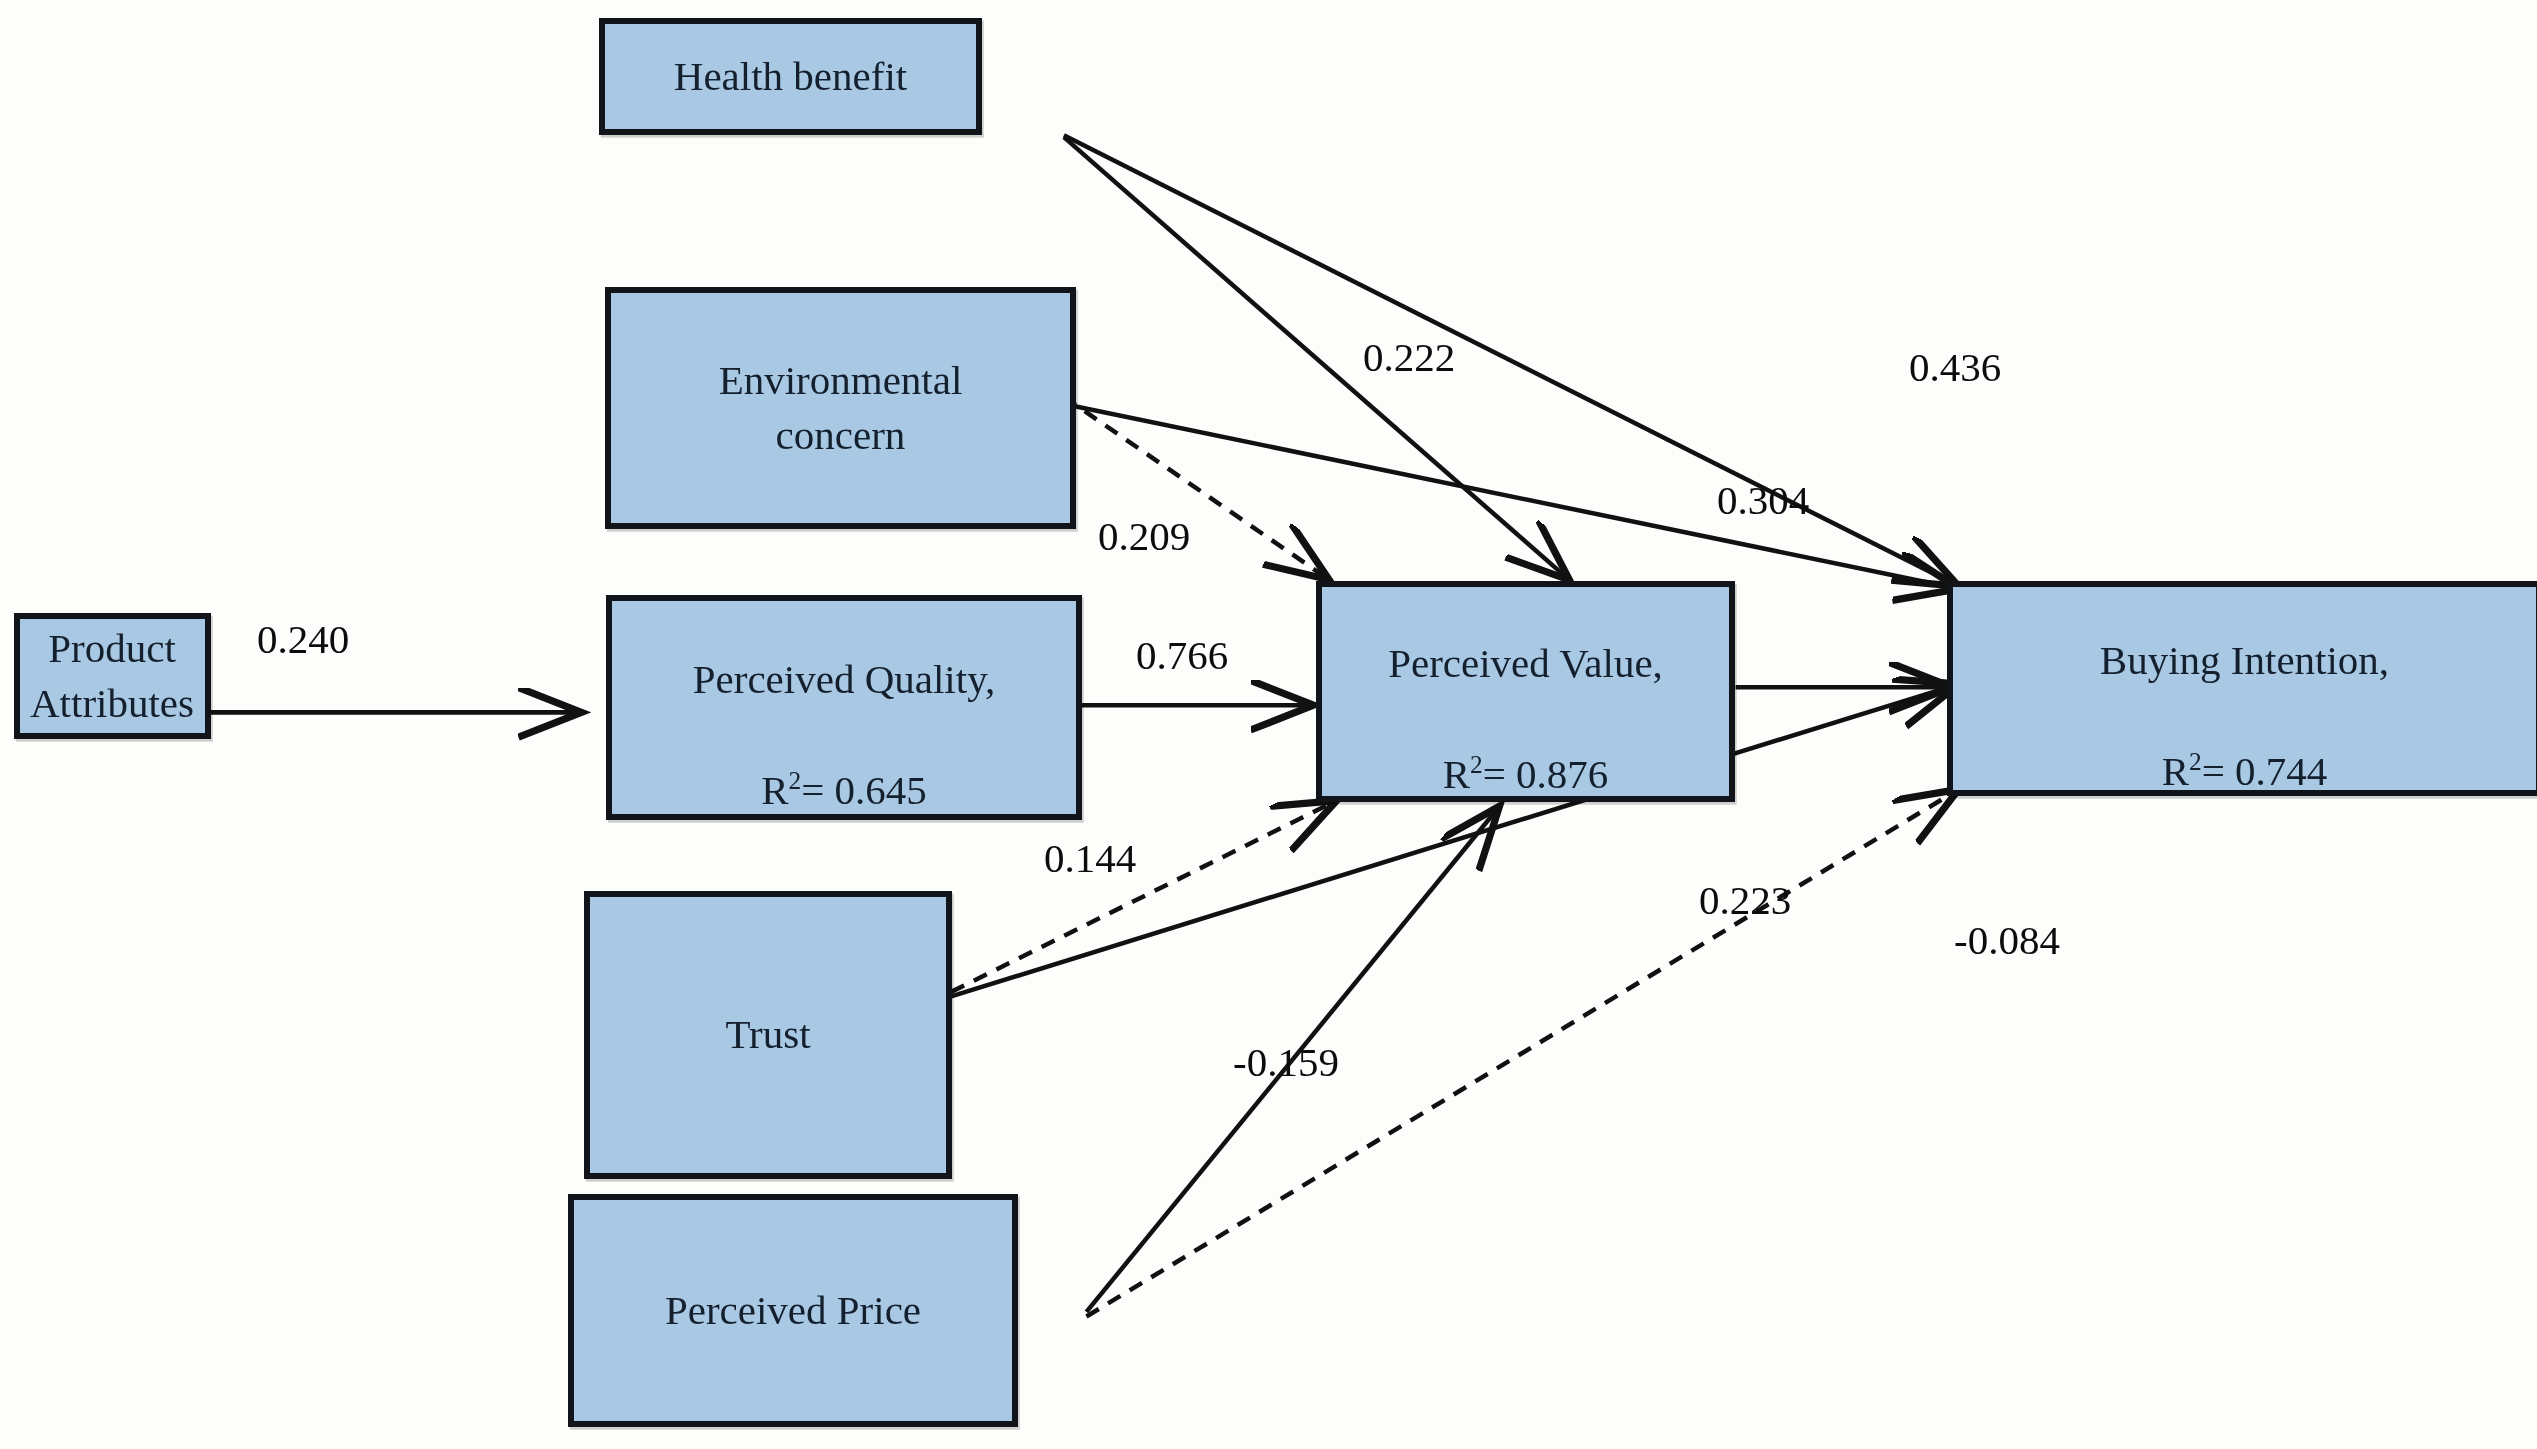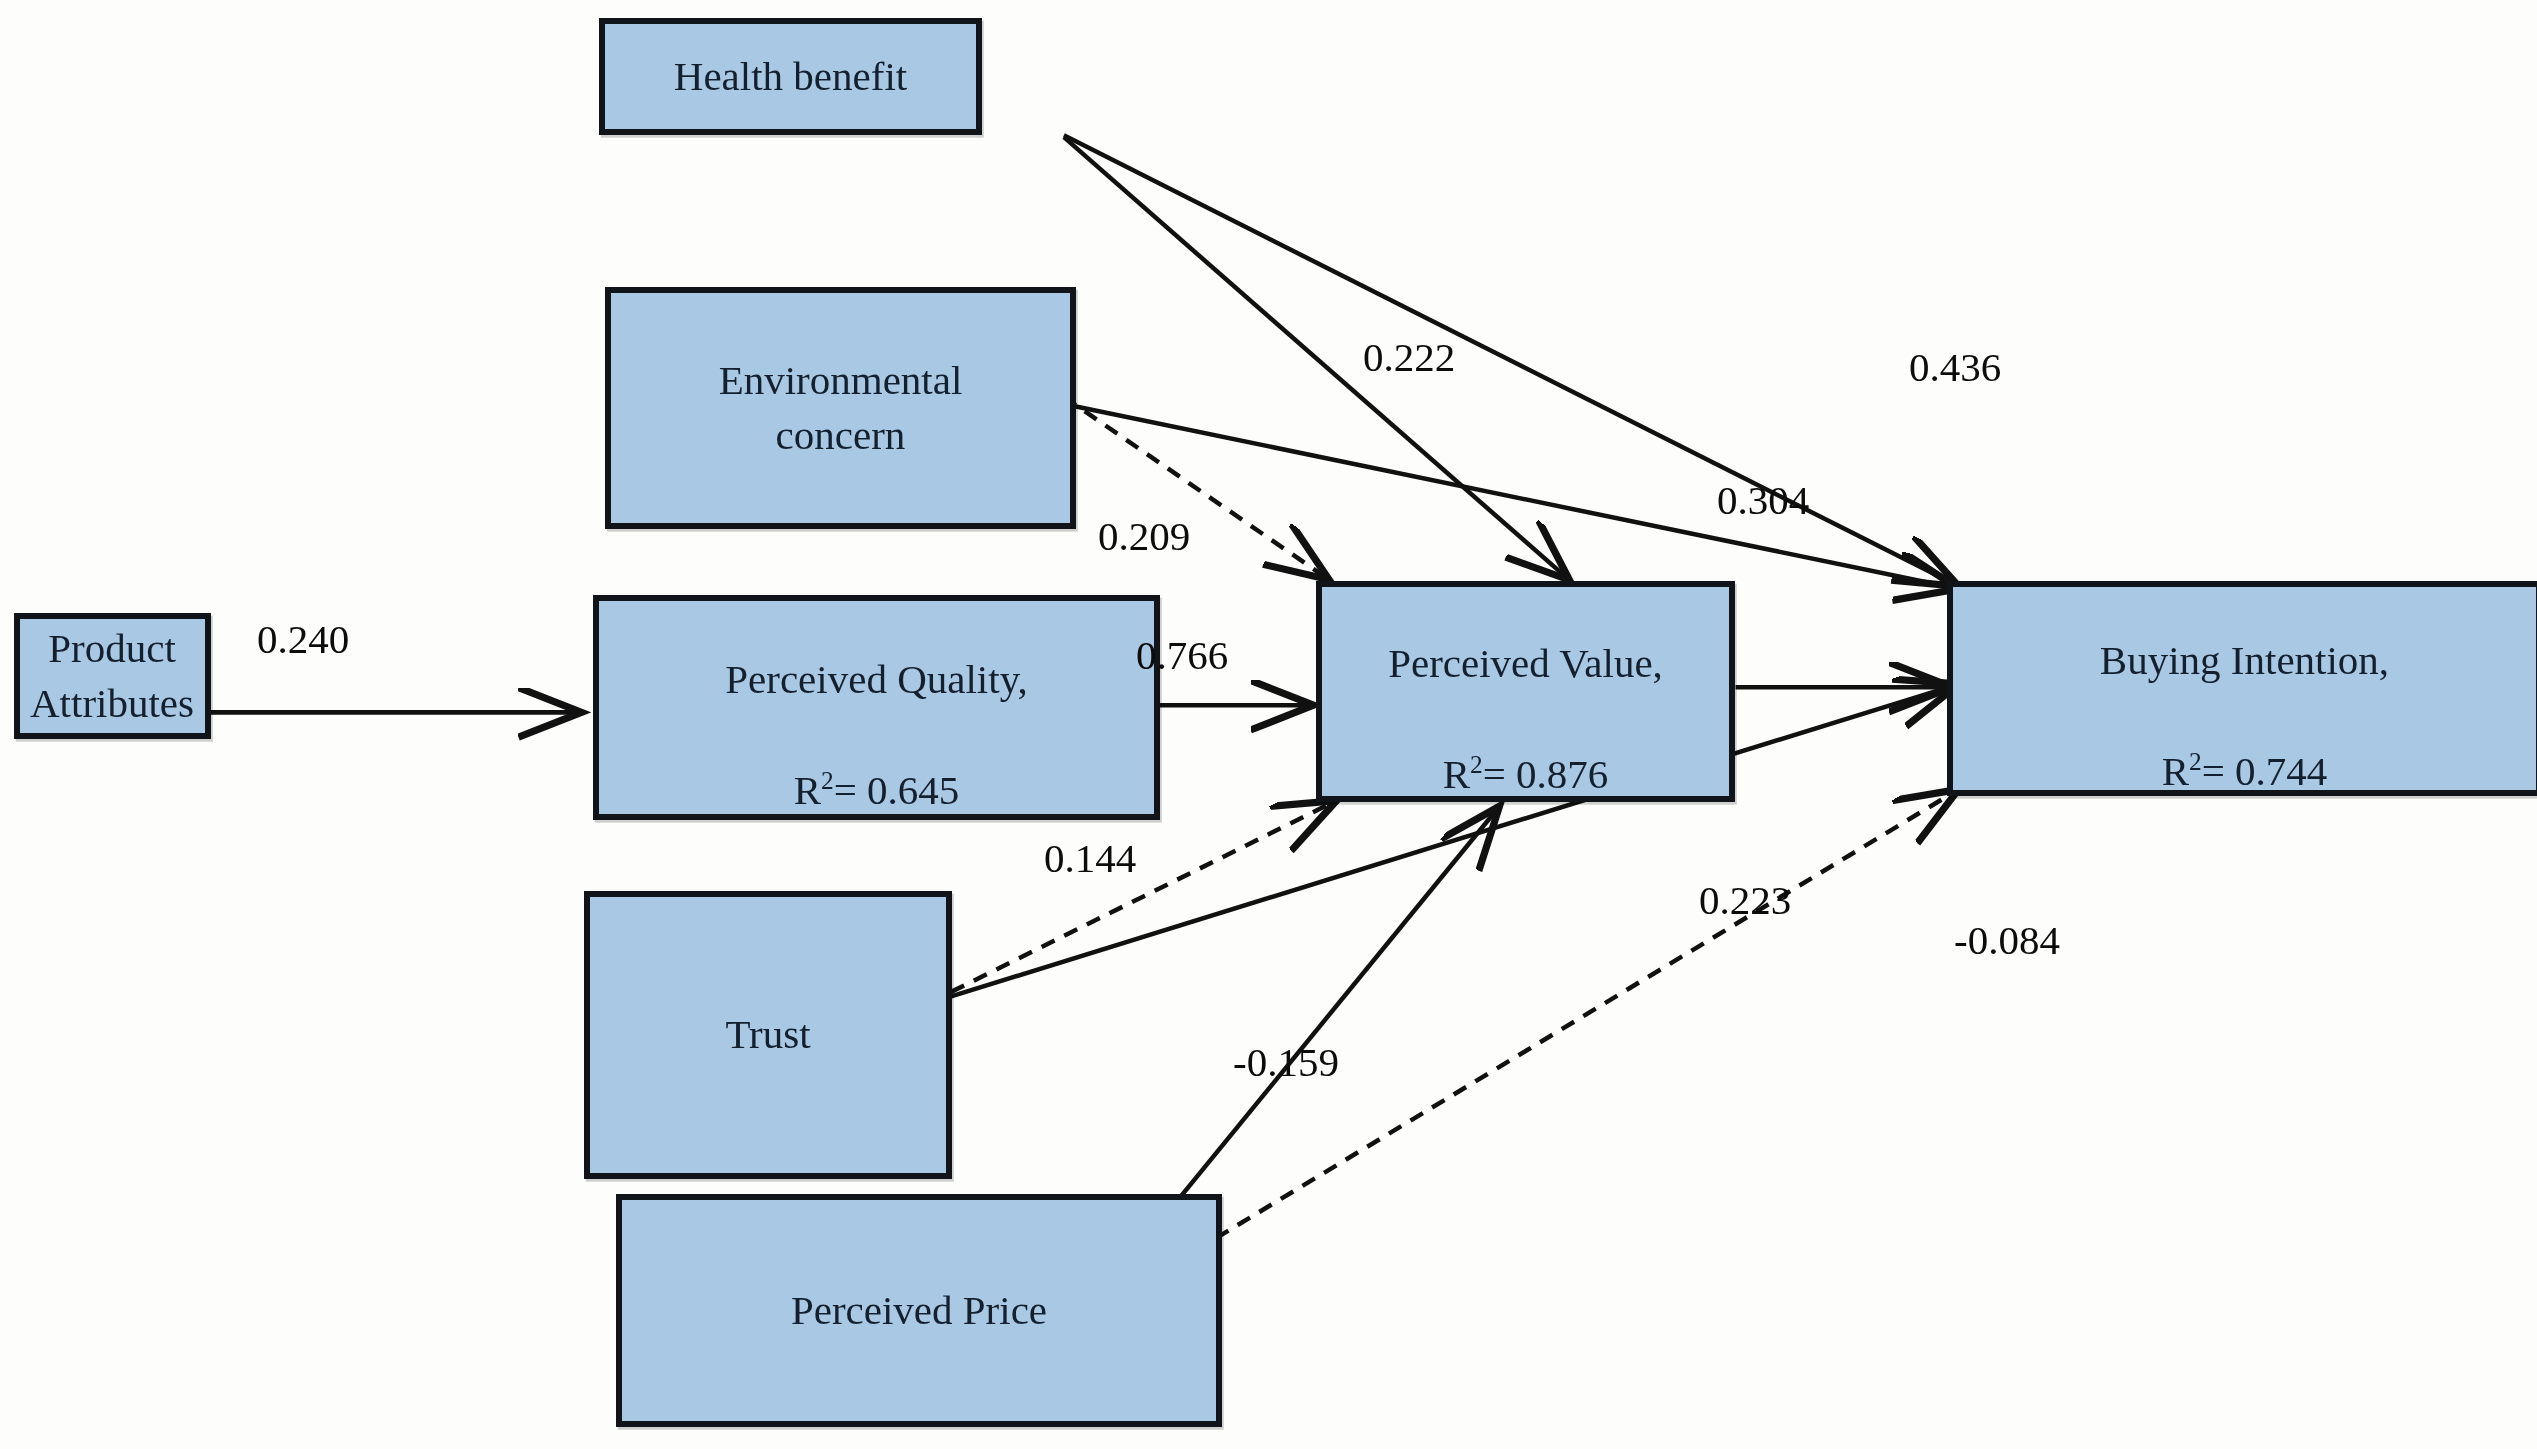--- a/index.html
+++ b/index.html
@@ -98,32 +98,32 @@
 
   <div class="node" style="left:599px; top:18px; width:383px; height:117px;">
     <span class="node-label">Health benefit</span>
   </div>
 
   <div class="node" style="left:595px; top:287px; width:471px; height:242px;margin-left:10px;">
     <span class="node-label">Environmental
 concern</span>
   </div>
 
-  <div class="node" style="left:593px; top:595px; width:567px; height:225px;">
+  <div class="node" style="left:606px; top:595px; width:476px; height:225px;">
     <span class="node-label">
       <span>Perceived Quality,</span><br>
       <span>R</span><sup>2</sup><span>= 0.645</span>
     </span>
   </div>
 
   <div class="node" style="left:584px; top:891px; width:368px; height:288px;">
     <span class="node-label">Trust</span>
   </div>
 
-  <div class="node" style="left:616px; top:1194px; width:606px; height:233px;">
+  <div class="node" style="left:568px; top:1194px; width:450px; height:233px;">
     <span class="node-label">Perceived Price</span>
   </div>
 
   <div class="node" style="left:1316px; top:581px; width:419px; height:221px;">
     <span class="node-label">
       <span>Perceived Value,</span><br>
       <span>R</span><sup>2</sup><span>= 0.876</span>
     </span>
   </div>
 

